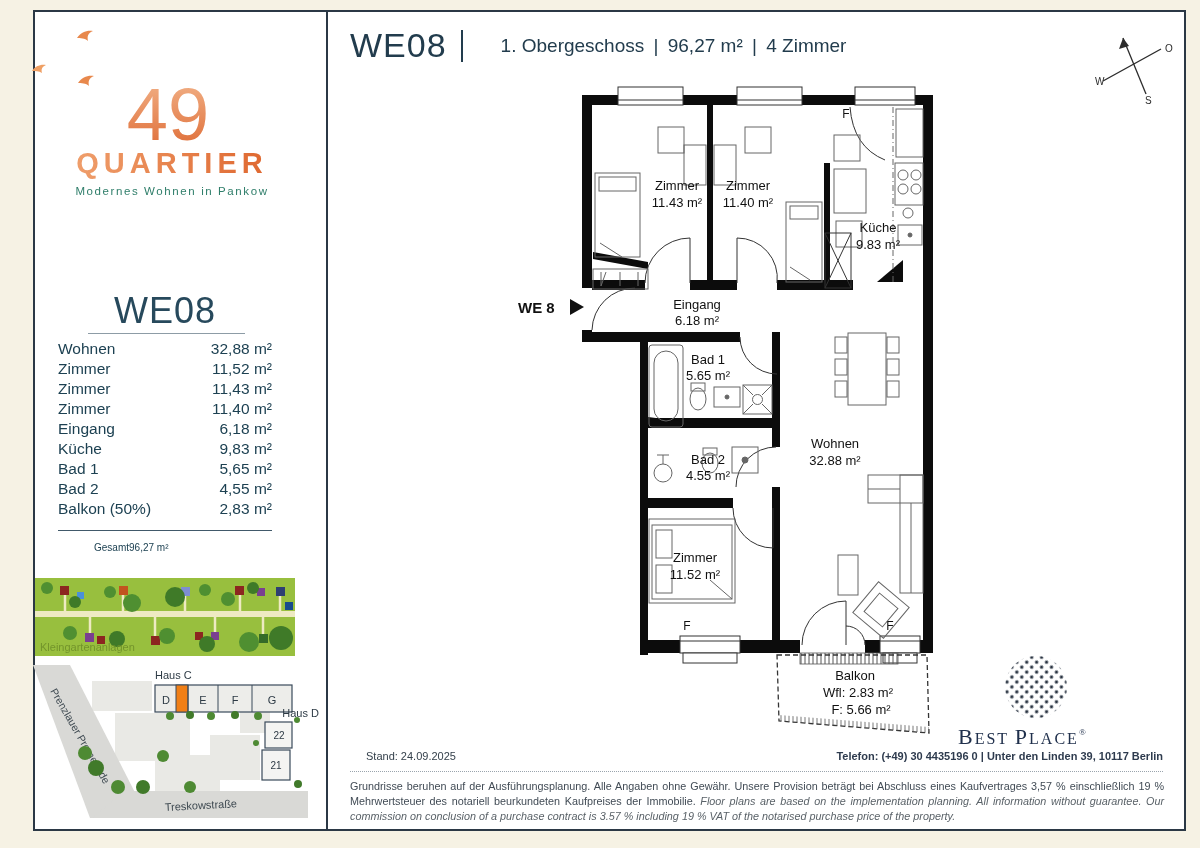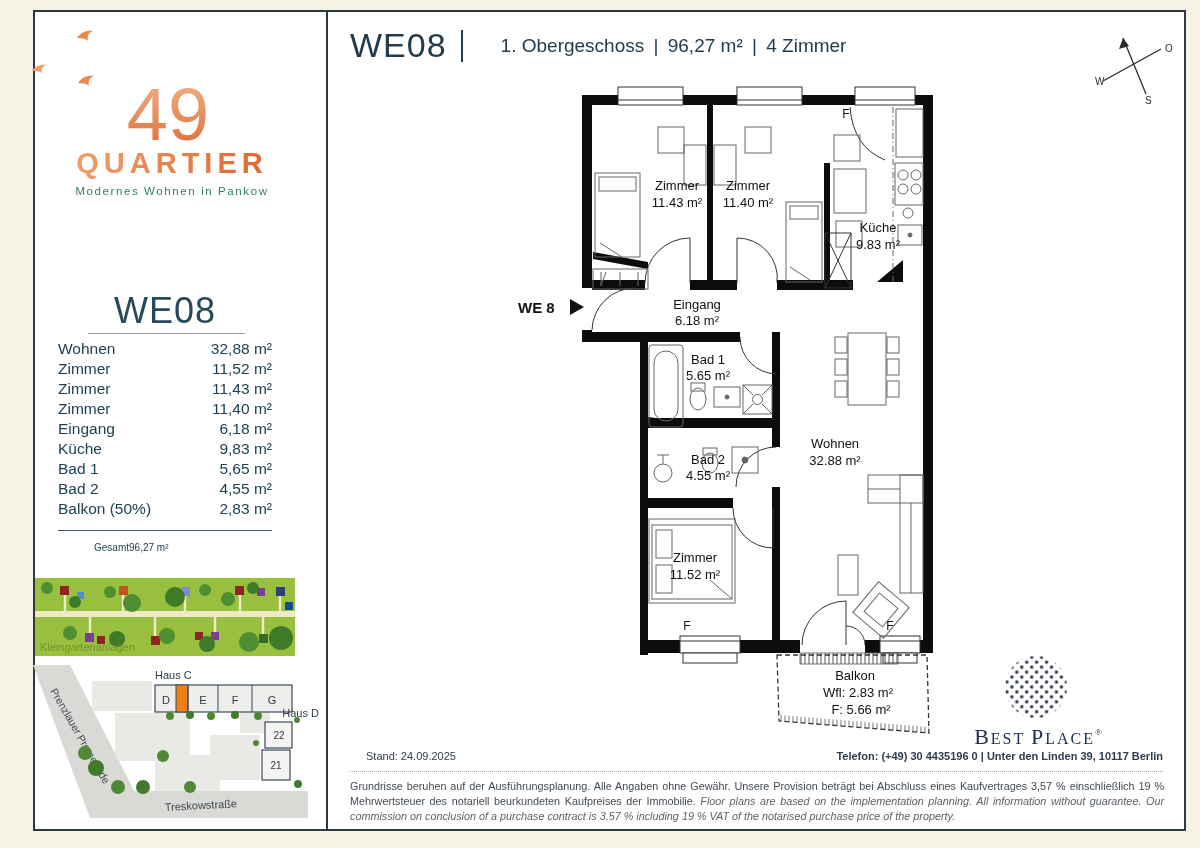--- a/index.html
+++ b/index.html
@@ -24,21 +24,21 @@
   .main-head .bar{width:2px;height:32px;background:#223c4d;margin:0 12px 0 14px;}
   .main-head .sub{font-size:19px;font-weight:400;margin-left:24px;}
   .main-head .sub span{margin:0 2px;}
   
   .stand{left:366px;top:750px;font-size:11px;color:#333f4a;}
   .contact{left:600px;top:750px;width:563px;text-align:right;font-size:11px;color:#2e3b4e;font-weight:bold;}
   .dotrule{left:350px;top:771px;width:813px;height:0;border-top:1px dotted #9aa4ad;}
   .disclaimer{left:350px;top:779px;width:814px;font-size:10.8px;line-height:15px;
               color:#414b55;text-align:justify;}
   .disclaimer .en{font-style:italic;color:#5a6268;}
-  .agency-name{left:958px;top:724px;width:160px;text-align:center;color:#20304c;
+  .agency-name{left:958px;top:724px;width:160px;color:#20304c;
                font-family:"Liberation Serif",serif;letter-spacing:2px;font-size:16px;}
   .agency-name .big{font-size:22px;}
   .agency-name .reg{font-size:9px;vertical-align:9px;letter-spacing:0;}
   svg text{font-family:"Liberation Sans",sans-serif;}
 </style>
 </head>
 <body>
 
 <div class="page">
   <div class="sheet"></div>

